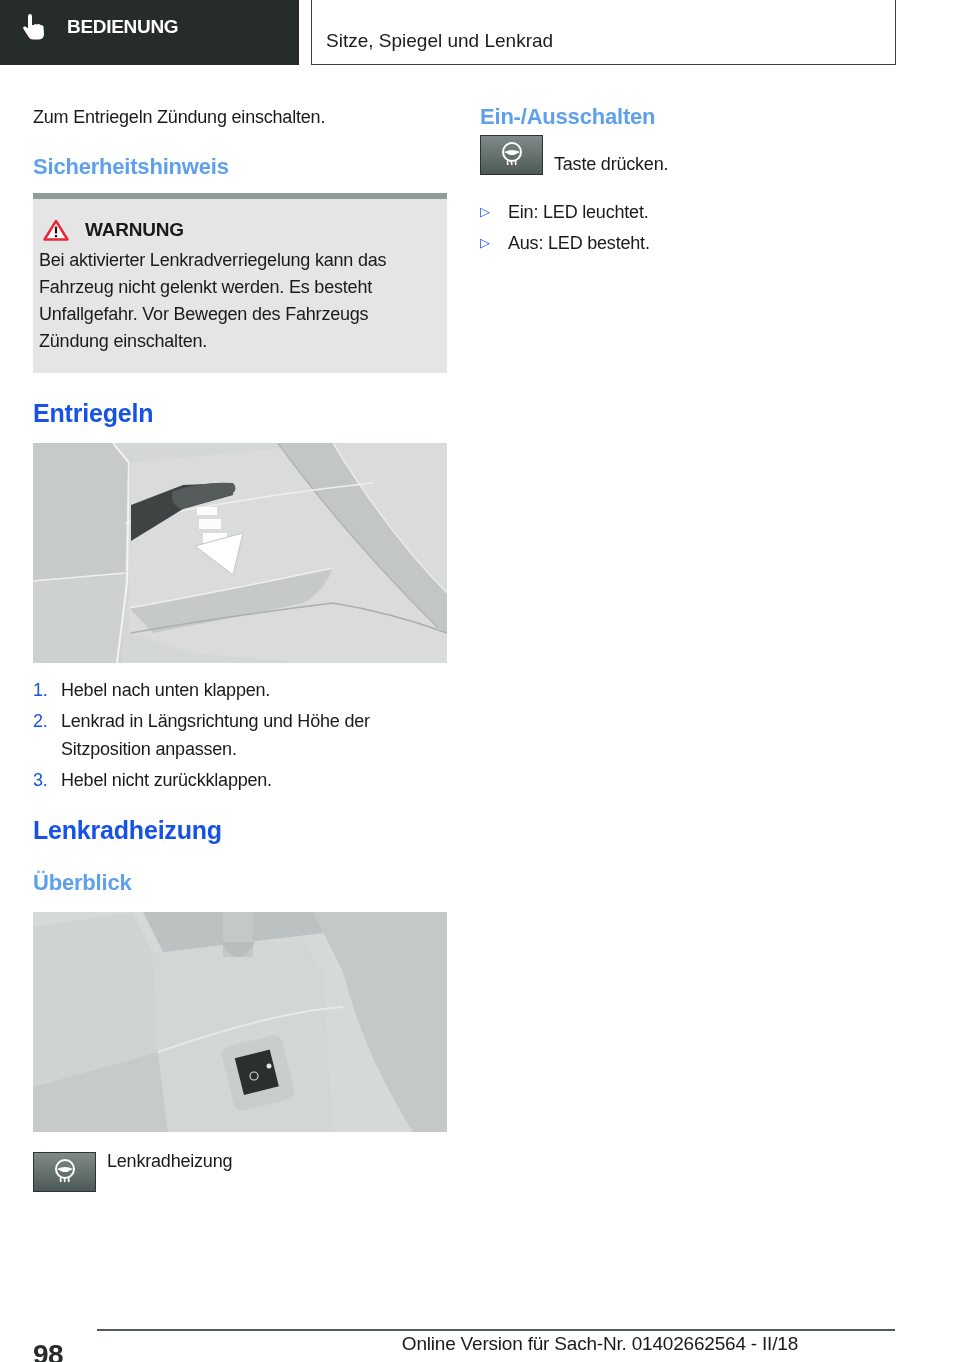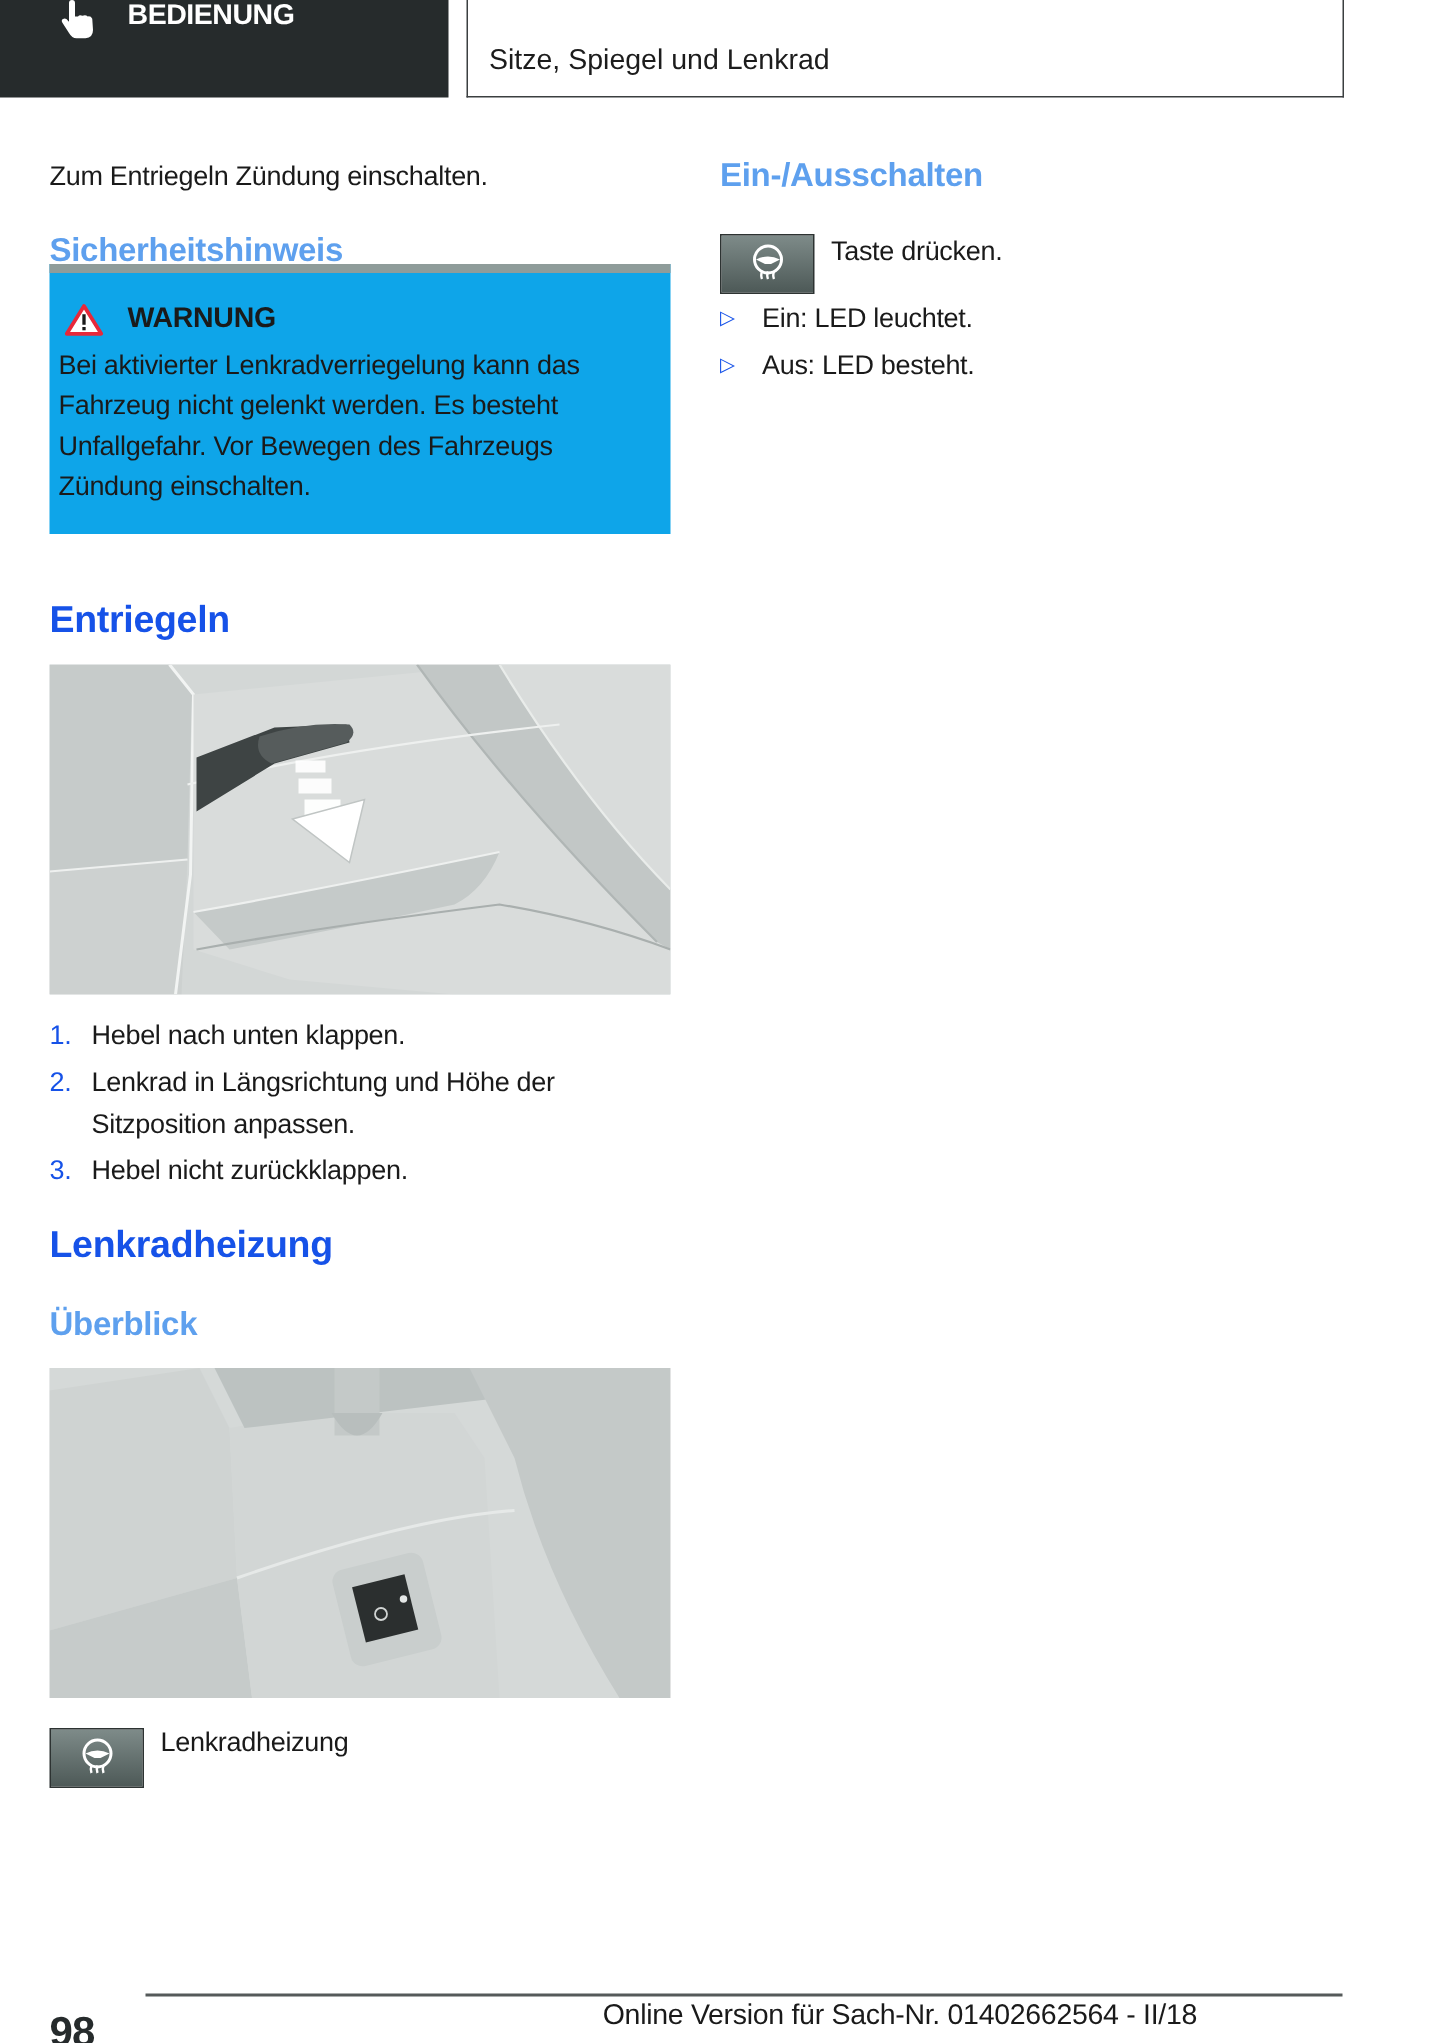--- a/index.html
+++ b/index.html
@@ -3,21 +3,21 @@
   <meta charset="utf-8">
   <style>
     * { box-sizing: border-box; margin: 0; padding: 0; }
     html, body { width: 960px; height: 1362px; background: #ffffff; overflow: hidden; }
     body { position: relative; font-family: "Liberation Sans", "DejaVu Sans", sans-serif; color: #1a1a1a; }
 
     
     .hdr-section {
       position: absolute; left: 0; top: 0; width: 299px; height: 65px;
       background: #262b2c; color: #fff;
-      display: flex; align-items: flex-start; padding: 0 0 12px 40px;
+      display: flex; align-items: center; padding: 0 0 12px 22px;
     }
     .hdr-section .hand { width: 24px; height: 26px; margin-right: 21px; margin-bottom: 0px; }
     .hdr-section .label { font-weight: bold; font-size: 19px; letter-spacing: -0.3px; line-height: 22px; }
     .hdr-chapter {
       position: absolute; left: 311px; top: -2px; width: 585px; height: 67px;
       border: 1.5px solid #3b3f40; border-top: none;
       display: flex; align-items: flex-end; padding: 0 0 12px 14px;
       font-size: 19px; color: #1c1c1c; line-height: 22px;
     }
 
@@ -26,22 +26,22 @@
     .col-right { position: absolute; left: 480px; top: 0; width: 414px; }
 
     .body-text { font-size: 18px; line-height: 22px; color: #1a1a1a; letter-spacing: -0.2px; }
     .h2 { font-weight: bold; color: #1652e8; font-size: 25px; line-height: 30px; letter-spacing: -0.2px; }
     .h3 { font-weight: bold; color: #5ea0ee; font-size: 22px; line-height: 26px; letter-spacing: -0.2px; }
 
     .p-intro { position: absolute; top: 106px; left: 0; text-align: right; }
     .h-sicher { position: absolute; top: 154px; left: 0; }
 
     .warn-box {
-      position: absolute; top: 176px; left: 0; width: 414px; height: 180px;
-      background: #0ea5e9; border-top: 6px solid #8f9c9a;
+      position: absolute; top: 193px; left: 0; width: 414px; height: 180px;
+      background: #e5e5e5; border-top: 6px solid #8f9c9a;
       padding: 20px 10px 0 6px;
     }
     .warn-title { display: flex; align-items: center; margin-bottom: 6px; margin-left: 4px; }
     .warn-title svg { width: 26px; height: 22px; margin-right: 16px; }
     .warn-title span { font-weight: bold; font-size: 19px; letter-spacing: -0.2px; }
     .warn-text { font-size: 18px; line-height: 27px; color: #1a1a1a; letter-spacing: -0.2px; }
 
     .h-einst { position: absolute; top: 398px; left: 0; }
     .img1 { position: absolute; top: 443px; left: 0; width: 414px; height: 220px; background: #d4d8d7; overflow: hidden; }
     .img2 { position: absolute; top: 912px; left: 0; width: 414px; height: 220px; background: #d6dad9; overflow: hidden; }
@@ -59,21 +59,21 @@
       background: linear-gradient(#7e8b89, #4d5957);
       display: flex; align-items: center; justify-content: center;
     }
     .btn-icon svg { width: 24px; height: 28px; }
 
     .row-lenk { position: absolute; top: 1152px; left: 0; display: flex; align-items: flex-start; }
     .row-lenk .lbl { margin-left: 11px; margin-top: -2px; }
 
     
     .h-einaus { position: absolute; top: 104px; left: 0; }
-    .row-taste { position: absolute; top: 156px; left: 0; display: flex; align-items: flex-start; }
+    .row-taste { position: absolute; top: 135px; left: 0; display: flex; align-items: flex-end; }
     .row-taste .lbl { margin-left: 11px; margin-top: 0px; }
     .bullets { position: absolute; top: 198px; left: 0; list-style: none; }
     .bullets li { display: flex; align-items: center; font-size: 18px; line-height: 28px; margin-bottom: 3px; letter-spacing: -0.2px; }
     .bullets li .tri { color: #1652e8; width: 28px; font-size: 13px; flex: none; }
 
     
     .page-num { position: absolute; left: 33px; top: 1299px; font-weight: bold; font-size: 28px; color: #262b2c; letter-spacing: -0.5px; margin-top: 40px; }
     .footer-rule { position: absolute; left: 97px; top: 1329px; width: 798px; height: 2px; background: #555a5a; }
     .footer-text { position: absolute; right: 162px; top: 1333px; font-size: 19px; color: #1a1a1a; letter-spacing: -0.2px; }
     .watermark { position: absolute; left: 682px; top: 1366px; font-size: 24px; color: #7c7c7c; letter-spacing: -0.3px; }

